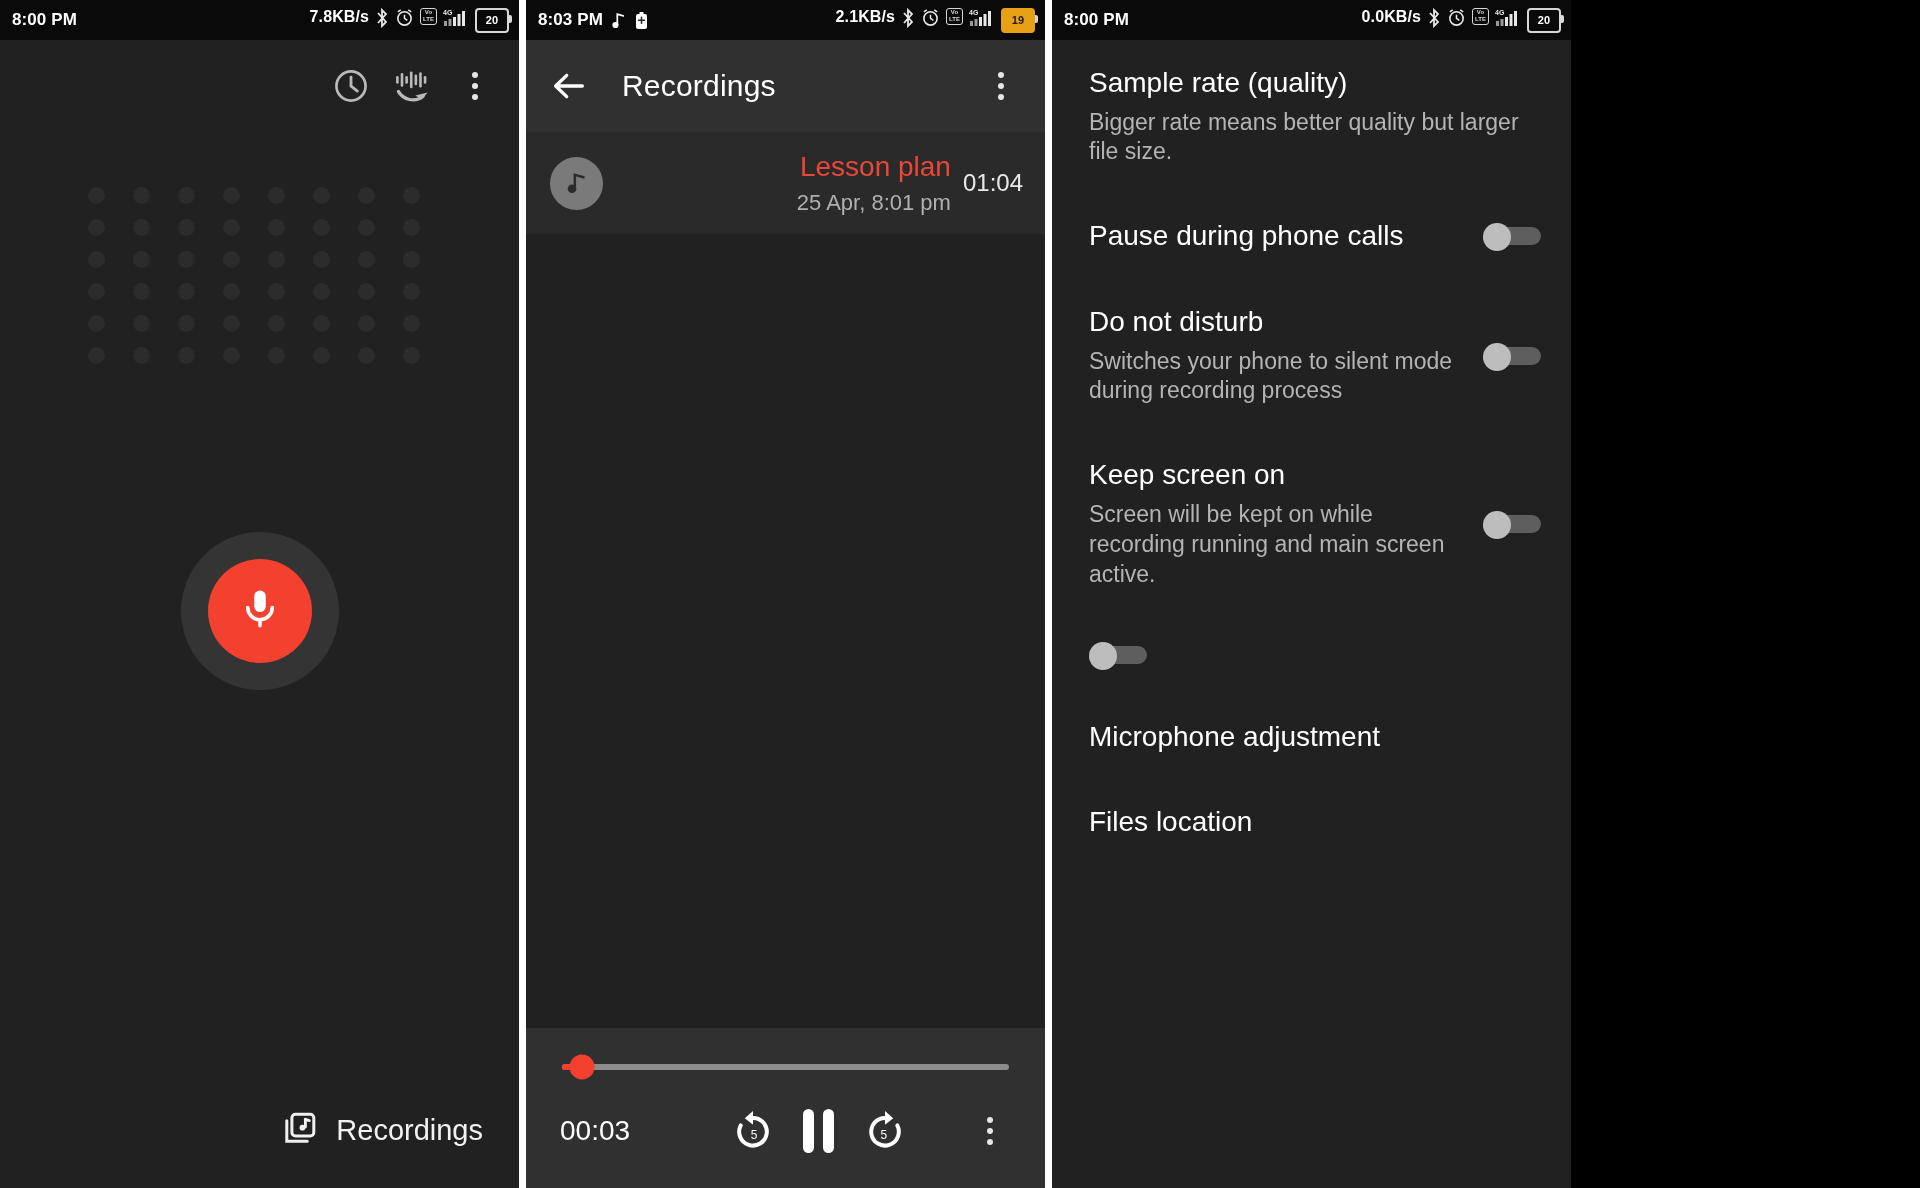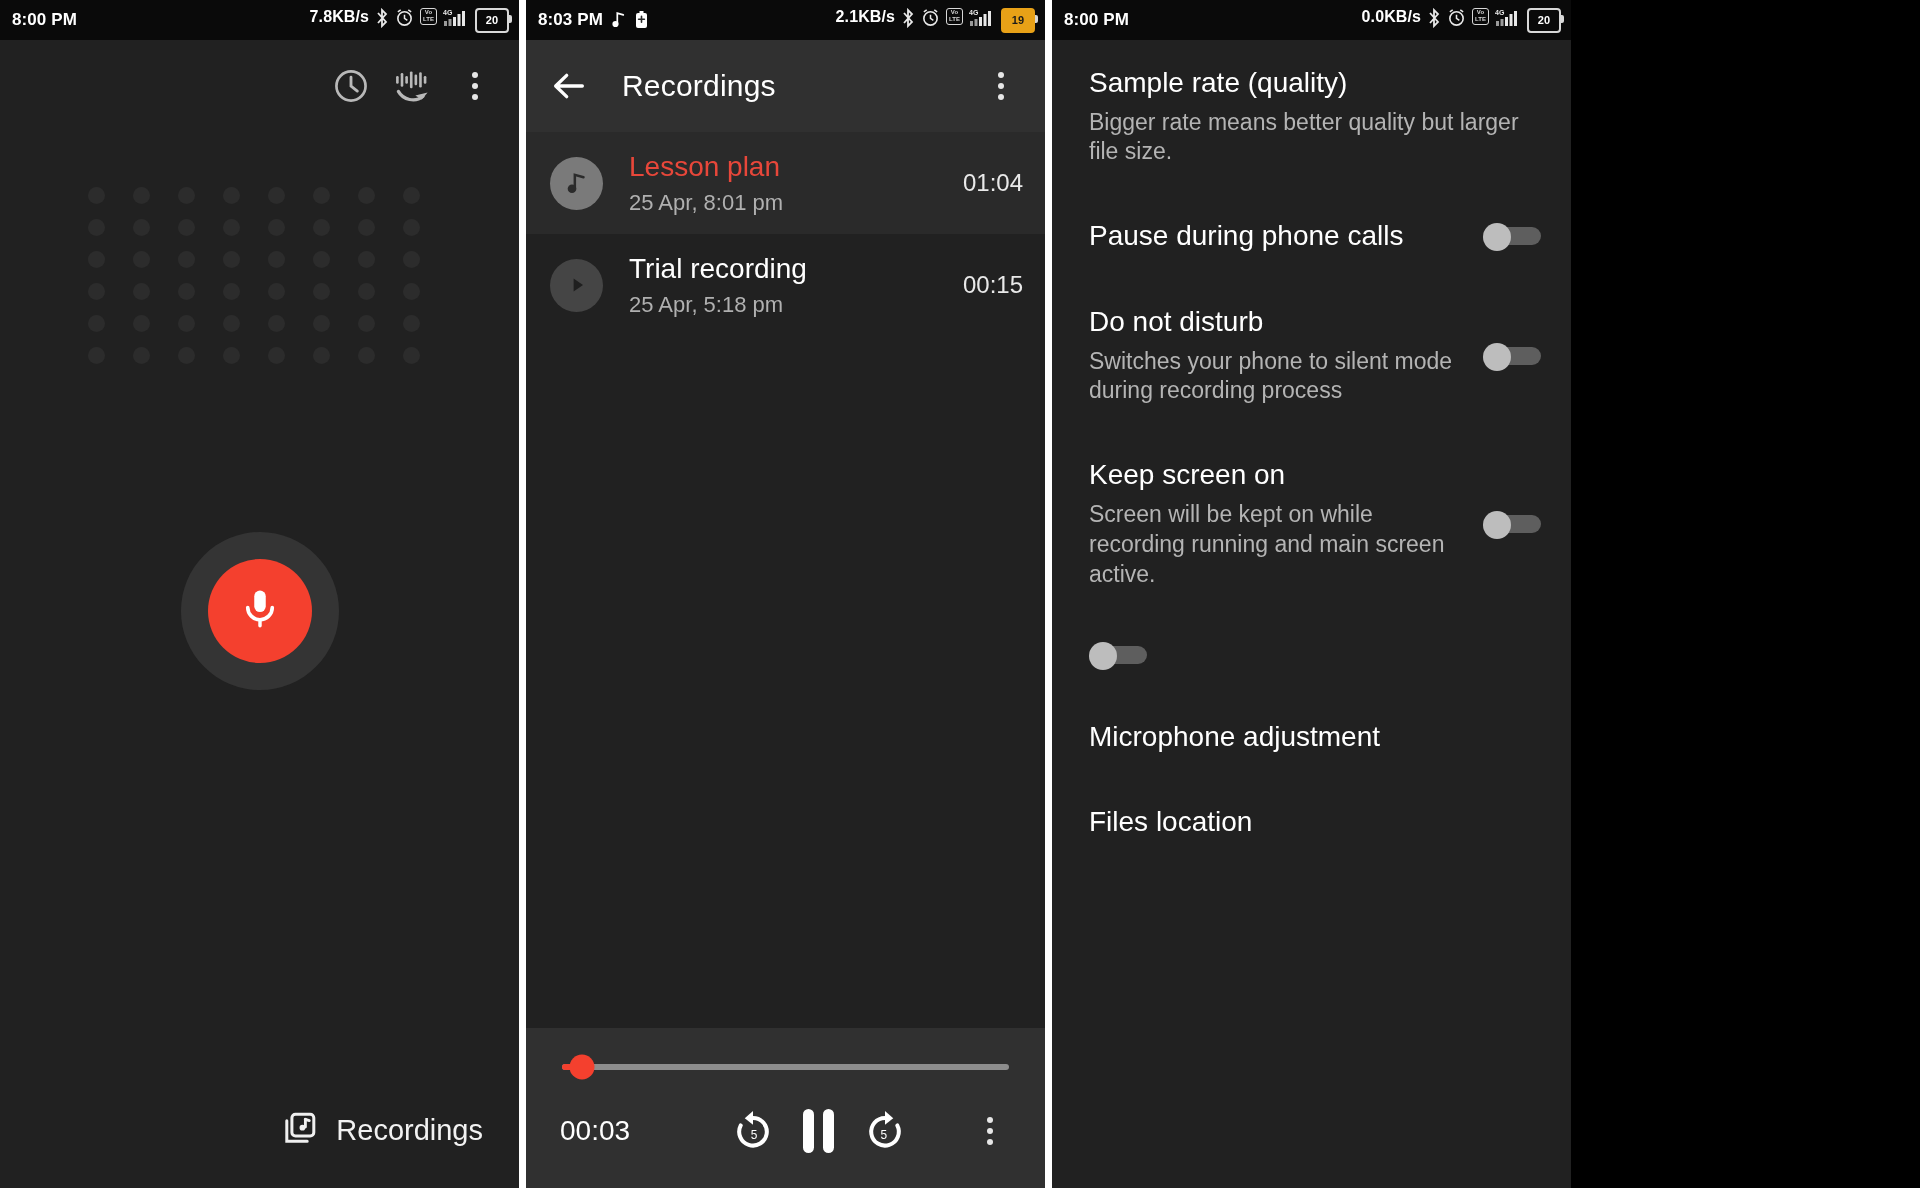--- a/index.html
+++ b/index.html
@@ -15,21 +15,21 @@
   .gap { width:7px; background:#ffffff; height:1188px; }
   .p2 { width:519px; }
   .p3 { width:519px; }
 
   
   .statusbar {
     height:40px; background:#0a0a0a; color:#fff;
     display:flex; align-items:center; padding:0 10px 0 12px;
     font-size:17px; font-weight:bold; letter-spacing:.1px;
   }
-  .sb-left { display:flex; align-items:flex-start; gap:9px; }
+  .sb-left { display:flex; align-items:flex-end; gap:9px; }
   .sb-right { margin-left:auto; display:flex; align-items:flex-start; gap:6px; }
   .sb-speed { font-size:16px; font-weight:bold; }
   .ic { display:inline-flex; align-items:center; justify-content:center; }
   .batt {
     border:2px solid #d8d8d8; border-radius:4px; width:34px; height:25px;
     font-size:11px; font-weight:bold; color:#fff;
     display:flex; align-items:center; justify-content:center; position:relative;
   }
   .batt::after{ content:""; position:absolute; right:-5px; top:5px; width:3px;height:8px;background:#d8d8d8;border-radius:0 2px 2px 0;}
   .batt.warn { background:#e8a117; border-color:#e8a117; color:#1a1a1a; }
@@ -58,21 +58,21 @@
   .fabwrap { position:absolute; left:50%; top:400px; transform:translateX(-50%); }
   .fabring { width:158px;height:158px;border-radius:50%;background:#343434;
              display:flex;align-items:center;justify-content:center;cursor:pointer; }
   .fab { width:104px;height:104px;border-radius:50%;background:#f4402e;
          display:flex;align-items:center;justify-content:center; }
 
   .reclink { position:absolute; right:36px; bottom:38px; display:flex; align-items:center; gap:18px; cursor:pointer;}
   .reclink .lbl { color:#f2f2f2; font-size:29px; }
 
   
-  .listarea { background:#212121; }
+  .listarea { background:#212121;text-align:right; }
   .row { display:flex; align-items:center; padding:18px 22px 18px 24px; cursor:pointer; }
   .row.active { background:#2a2a2a; }
   .avatar { width:53px;height:53px;border-radius:50%;background:#7a7a7a;
             display:flex;align-items:center;justify-content:center;flex:0 0 auto; }
   .avatar.dim { background:#454545; }
   .rowtext { margin-left:26px; flex:1; min-width:0; }
   .rowtitle { font-size:28px; color:#ffffff; line-height:1.22; }
   .rowtitle.red { color:#e8473a; }
   .rowsub { font-size:22px; color:#b0b0b0; margin-top:6px; }
   .rowdur { font-size:24px; color:#e9e9e9; margin-left:12px; }
@@ -332,32 +332,20 @@
             <circle cx="7.4" cy="17.3" r="4" fill="#2b2b2b"></circle>
           </svg>
       </div>
       <div class="rowtext">
         <div class="rowtitle red">Lesson plan</div>
         <div class="rowsub">25 Apr, 8:01 pm</div>
       </div>
       <div class="rowdur">01:04</div>
     </div>
 
-    <div class="row">
-      <div class="avatar dim">
-        <svg width="24" height="24" viewBox="0 0 24 24">
-            <path d="M8.6 5.4 18 12l-9.4 6.6z" fill="#1f1f1f"></path>
-          </svg>
-      </div>
-      <div class="rowtext">
-        <div class="rowtitle">Trial recording</div>
-        <div class="rowsub">25 Apr, 5:18 pm</div>
-      </div>
-      <div class="rowdur">00:15</div>
-    </div>
   </div>
 
   <div class="player">
     <div class="seekrow">
       <div class="seek">
         <div class="fill" style="width: 4.5%;"></div>
         <div class="knob" style="left: 4.5%;"></div>
       </div>
     </div>
     <div class="ctrls">

